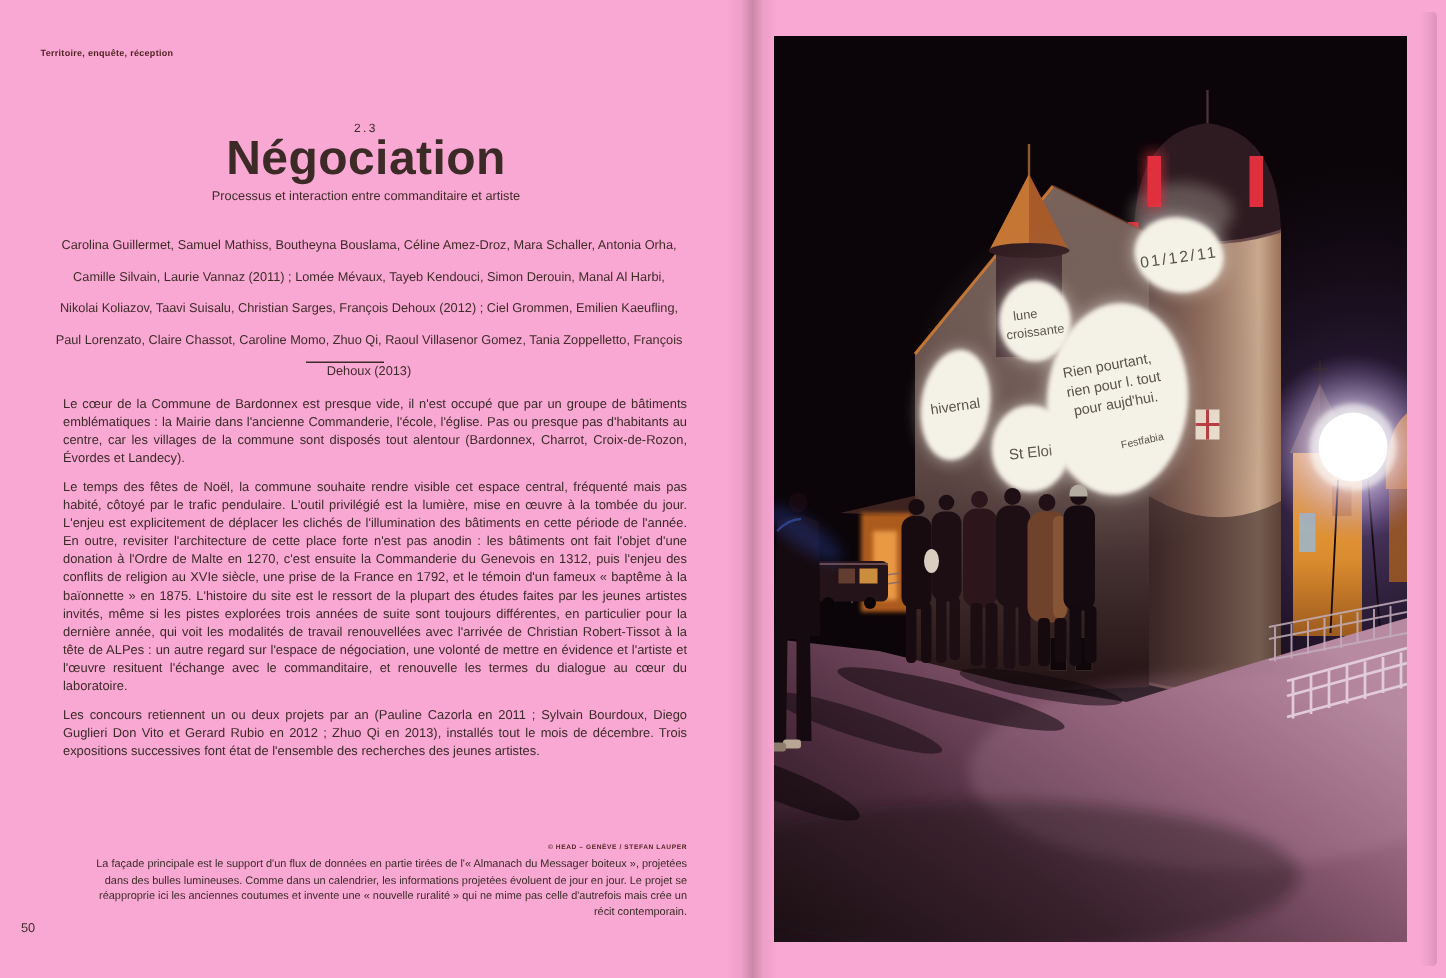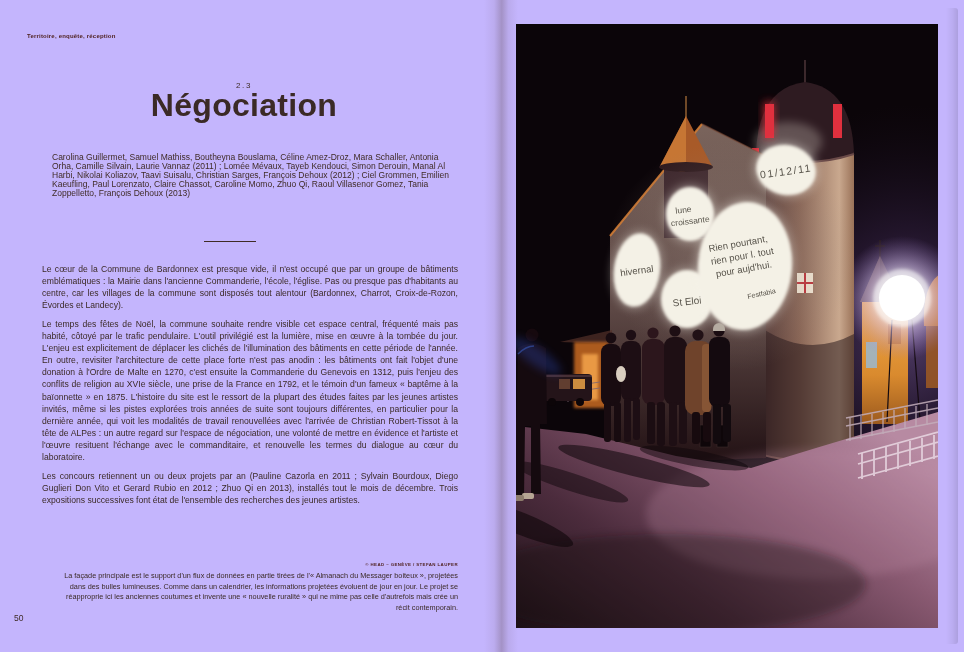--- a/index.html
+++ b/index.html
@@ -1,27 +1,27 @@
 <!DOCTYPE html>
 <html><head>
 <meta charset="utf-8">
 <style>
   html,body{margin:0;padding:0;background:#ffffff;}
   .spread{
-    position:relative;width:964px;height:652px;background:#c4b5fd;overflow:hidden;
+    position:relative;width:964px;height:652px;background:#f9a8d4;overflow:hidden;
     font-family:"Liberation Sans",sans-serif;color:#3f2b26;
   }
   
   .page-left{position:absolute;left:0;top:0;width:490px;height:652px;}
   .running-header{position:absolute;left:27px;top:33px;font-size:6px;font-weight:bold;color:#4d1f1c;letter-spacing:.2px;}
   .title-block{position:absolute;left:30px;right:32px;top:81px;text-align:center;}
   .section-number{font-size:8px;letter-spacing:1.6px;color:#3f2b26;margin-bottom:1px;}
   .page-title{font-size:32px;line-height:28px;font-weight:bold;margin:0 0 5px 0;color:#3b2a26;letter-spacing:.3px;}
   .subtitle{font-size:8.5px;line-height:13px;color:#3f2b26;}
-  .participants{position:absolute;left:52px;right:34px;top:153px;font-size:8.5px;line-height:9px;color:#3f2b26;}
+  .participants{position:absolute;left:36px;right:34px;top:153px;text-align:center;font-size:8.5px;line-height:21px;color:#3f2b26;}
   .divider{position:absolute;left:204px;top:241px;width:52px;border-top:1px solid #3f2b26;}
   .text-col{position:absolute;left:42px;width:416px;top:263px;}
   .text-col p{margin:0 0 6px 0;font-size:8.6px;line-height:12.15px;text-align:justify;color:#3b2a26;}
   .caption{position:absolute;left:64px;right:32px;top:560px;text-align:right;color:#3b2a26;}
   .caption-title{font-size:7.5px;line-height:10px;}
   .caption-title .italic{font-style:italic;}
   .caption-credit{font-size:4.4px;font-weight:bold;letter-spacing:.4px;color:#4d1f1c;margin:2px 0 4px 0;}
   .caption-body{font-size:7.3px;line-height:10.5px;}
   .page-number{position:absolute;left:14px;top:613px;font-size:8.5px;color:#3f2b26;}
   
@@ -39,20 +39,21 @@
 <body>
 
 <div class="spread">
 
   <div class="page-left">
     <div class="running-header">Territoire, enquête, réception</div>
 
     <div class="title-block">
       <div class="section-number">2.3</div>
       <h1 class="page-title">Négociation</h1>
+      <div class="subtitle">Processus et interaction entre commanditaire et artiste</div>
     </div>
 
     <div class="participants">Carolina Guillermet, Samuel Mathiss, Boutheyna Bouslama, Céline Amez-Droz, Mara Schaller, Antonia Orha, Camille Silvain, Laurie Vannaz (2011) ; Lomée Mévaux, Tayeb Kendouci, Simon Derouin, Manal Al Harbi, Nikolai Koliazov, Taavi Suisalu, Christian Sarges, François Dehoux (2012) ; Ciel Grommen, Emilien Kaeufling, Paul Lorenzato, Claire Chassot, Caroline Momo, Zhuo Qi, Raoul Villasenor Gomez, Tania Zoppelletto, François Dehoux (2013)</div>
 
     <div class="divider"></div>
 
     <div class="text-col">
       <p>Le cœur de la Commune de Bardonnex est presque vide, il n'est occupé que par un groupe de bâtiments emblématiques : la Mairie dans l'ancienne Commanderie, l'école, l'église. Pas ou presque pas d'habitants au centre, car les villages de la commune sont disposés tout alentour (Bardonnex, Charrot, Croix-de-Rozon, Évordes et Landecy).</p>
       <p>Le temps des fêtes de Noël, la commune souhaite rendre visible cet espace central, fréquenté mais pas habité, côtoyé par le trafic pendulaire. L'outil privilégié est la lumière, mise en œuvre à la tombée du jour. L'enjeu est explicitement de déplacer les clichés de l'illumination des bâtiments en cette période de l'année. En outre, revisiter l'architecture de cette place forte n'est pas anodin : les bâtiments ont fait l'objet d'une donation à l'Ordre de Malte en 1270, c'est ensuite la Commanderie du Genevois en 1312, puis l'enjeu des conflits de religion au XVIe siècle, une prise de la France en 1792, et le témoin d'un fameux « baptême à la baïonnette » en 1875. L'histoire du site est le ressort de la plupart des études faites par les jeunes artistes invités, même si les pistes explorées trois années de suite sont toujours différentes, en particulier pour la dernière année, qui voit les modalités de travail renouvellées avec l'arrivée de Christian Robert-Tissot à la tête de ALPes : un autre regard sur l'espace de négociation, une volonté de mettre en évidence et l'artiste et l'œuvre resituent l'échange avec le commanditaire, et renouvelle les termes du dialogue au cœur du laboratoire.</p>
       <p>Les concours retiennent un ou deux projets par an (Pauline Cazorla en 2011 ; Sylvain Bourdoux, Diego Guglieri Don Vito et Gerard Rubio en 2012 ; Zhuo Qi en 2013), installés tout le mois de décembre. Trois expositions successives font état de l'ensemble des recherches des jeunes artistes.</p>

